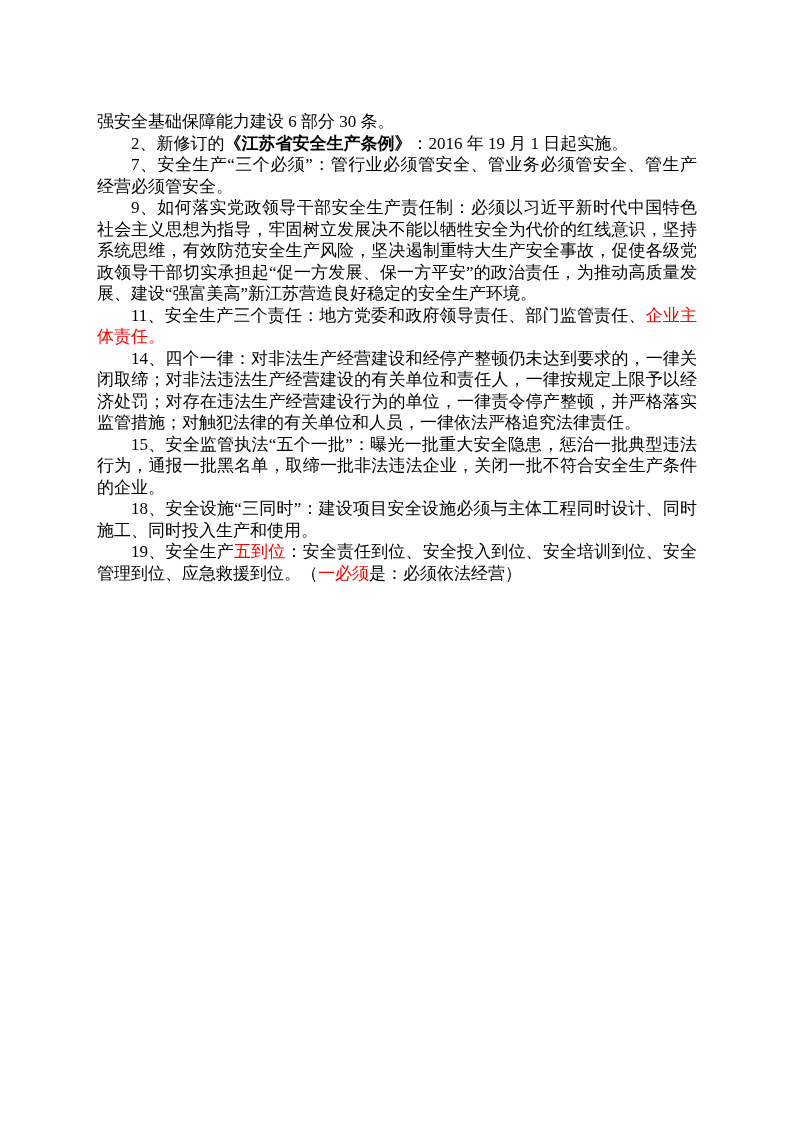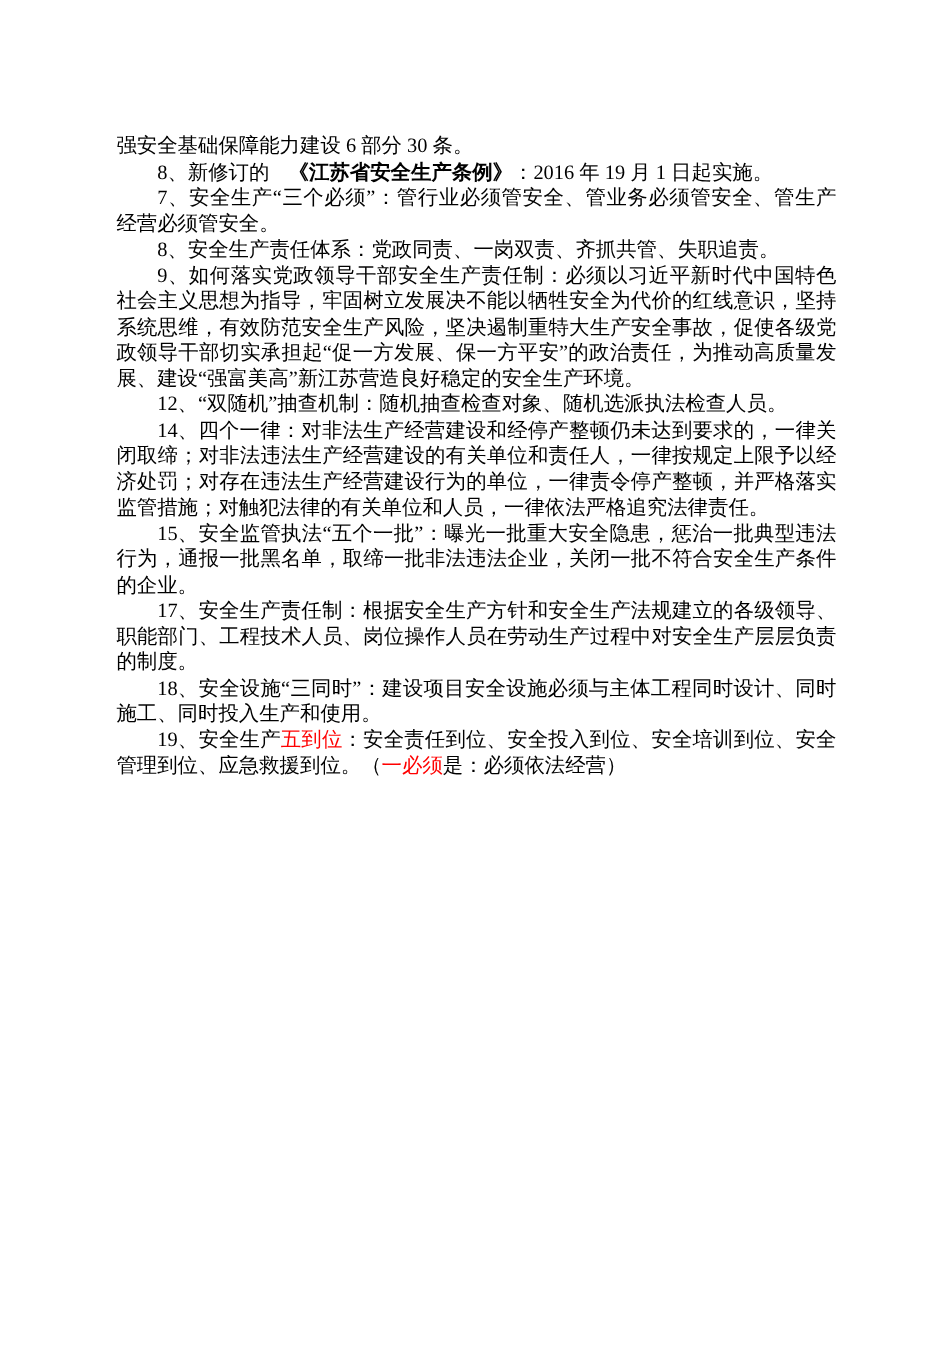--- a/index.html
+++ b/index.html
@@ -27,33 +27,31 @@
     text-justify: inter-ideograph;
   }
   .content p {
     margin: 0;
     padding: 0;
     text-indent: 2em;
   }
   .content p.noindent {
     text-indent: 0;
   }
-  .run-bold { font-weight: bold; padding-left: 16px; }
+  .run-bold { font-weight: bold; }
   .run-red { color: var(--red-color, #ff0000); }
 </style>
 </head>
 <body>
 
 <div class="page" style="background: rgb(255, 255, 255);">
   <div class="content" id="doc-content" style="color: rgb(0, 0, 0);">
       <p class="noindent"><span>强安全基础保障能力建设 6 部分 30 条。</span></p>
-      <p><span>8、新修订的</span><span class="run-bold">《江苏省安全生产条例》</span><span>：2016 年 19 月 1 日起实施。</span></p>
+      <p><span>2、新修订的</span><span class="run-bold">《江苏省安全生产条例》</span><span>：2016 年 19 月 1 日起实施。</span></p>
       <p><span>7、安全生产“三个必须”：管行业必须管安全、管业务必须管安全、管生产经营必须管安全。</span></p>
-      <p><span>8、安全生产责任体系：党政同责、一岗双责、齐抓共管、失职追责。</span></p>
       <p><span>9、如何落实党政领导干部安全生产责任制：必须以习近平新时代中国特色社会主义思想为指导，牢固树立发展决不能以牺牲安全为代价的红线意识，坚持系统思维，有效防范安全生产风险，坚决遏制重特大生产安全事故，促使各级党政领导干部切实承担起“促一方发展、保一方平安”的政治责任，为推动高质量发展、建设“强富美高”新江苏营造良好稳定的安全生产环境。</span></p>
-      <p><span>12、“双随机”抽查机制：随机抽查检查对象、随机选派执法检查人员。</span></p>
+      <p><span>11、安全生产三个责任：地方党委和政府领导责任、部门监管责任、</span><span class="run-red">企业主体责任。</span></p>
       <p><span>14、四个一律：对非法生产经营建设和经停产整顿仍未达到要求的，一律关闭取缔；对非法违法生产经营建设的有关单位和责任人，一律按规定上限予以经济处罚；对存在违法生产经营建设行为的单位，一律责令停产整顿，并严格落实监管措施；对触犯法律的有关单位和人员，一律依法严格追究法律责任。</span></p>
       <p><span>15、安全监管执法“五个一批”：曝光一批重大安全隐患，惩治一批典型违法行为，通报一批黑名单，取缔一批非法违法企业，关闭一批不符合安全生产条件的企业。</span></p>
-      <p><span>17、安全生产责任制：根据安全生产方针和安全生产法规建立的各级领导、职能部门、工程技术人员、岗位操作人员在劳动生产过程中对安全生产层层负责的制度。</span></p>
       <p><span>18、安全设施“三同时”：建设项目安全设施必须与主体工程同时设计、同时施工、同时投入生产和使用。</span></p>
       <p><span>19、安全生产</span><span class="run-red">五到位</span><span>：安全责任到位、安全投入到位、安全培训到位、安全管理到位、应急救援到位。（</span><span class="run-red">一必须</span><span>是：必须依法经营）</span></p>
     </div>
 </div>
 
 </body></html>

